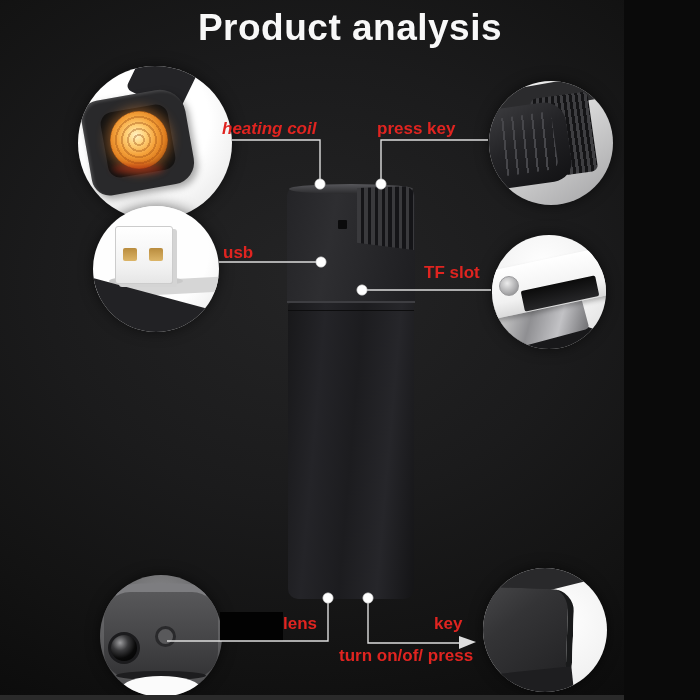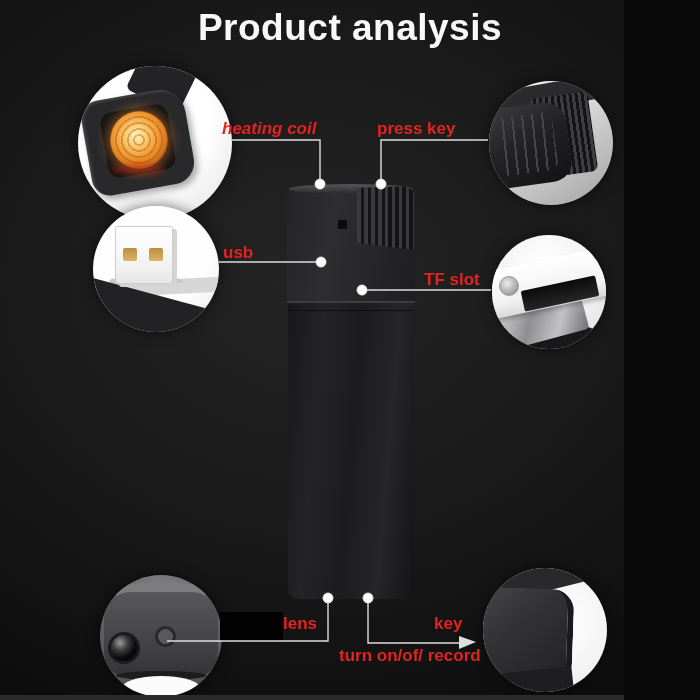--- a/index.html
+++ b/index.html
@@ -11,21 +11,21 @@
   .bottom-strip{position:absolute;left:0;bottom:0;width:700px;height:5px;background:#2a2a2a;}
   .title{
     position:absolute;top:7px;left:0;width:700px;text-align:center;
     font-size:37px;font-weight:bold;color:#f8f8f8;letter-spacing:.5px;
   }
   
   .label{position:absolute;color:#e02420;font-weight:bold;font-size:17px;white-space:nowrap;}
   #lbl-heat {left:222px;top:119px;font-style:italic;}
   #lbl-press{left:377px;top:119px;}
   #lbl-usb  {left:223px;top:243px;}
-  #lbl-tf   {left:424px;top:270px;}
+  #lbl-tf   {left:424px;top:263px;}
   #lbl-lens {left:283px;top:614px;}
   #lbl-key  {left:434px;top:614px;}
   #lbl-mode {left:339px;top:646px;}
   .blackbox{position:absolute;left:220px;top:612px;width:63px;height:29px;background:#020202;}
   svg.callouts{position:absolute;left:0;top:0;pointer-events:none;}
   
   .circle{position:absolute;border-radius:50%;overflow:hidden;box-shadow:0 0 14px rgba(0,0,0,.55);}
   .part{position:absolute;}
   
   #c-heat{left:78px;top:66px;width:154px;height:154px;
@@ -193,16 +193,16 @@
       <circle cx="368" cy="598" r="5.2"></circle>
     </g>
   </svg>
 
   <div class="label" id="lbl-heat">heating coil</div>
   <div class="label" id="lbl-press">press key</div>
   <div class="label" id="lbl-usb">usb</div>
   <div class="label" id="lbl-tf">TF slot</div>
   <div class="label" id="lbl-lens">lens</div>
   <div class="label" id="lbl-key">key</div>
-  <div class="label" id="lbl-mode">turn on/of/ record</div>
+  <div class="label" id="lbl-mode">turn on/of/ press</div>
 
   <div class="bottom-strip"></div>
 </div>
 
 </body></html>

